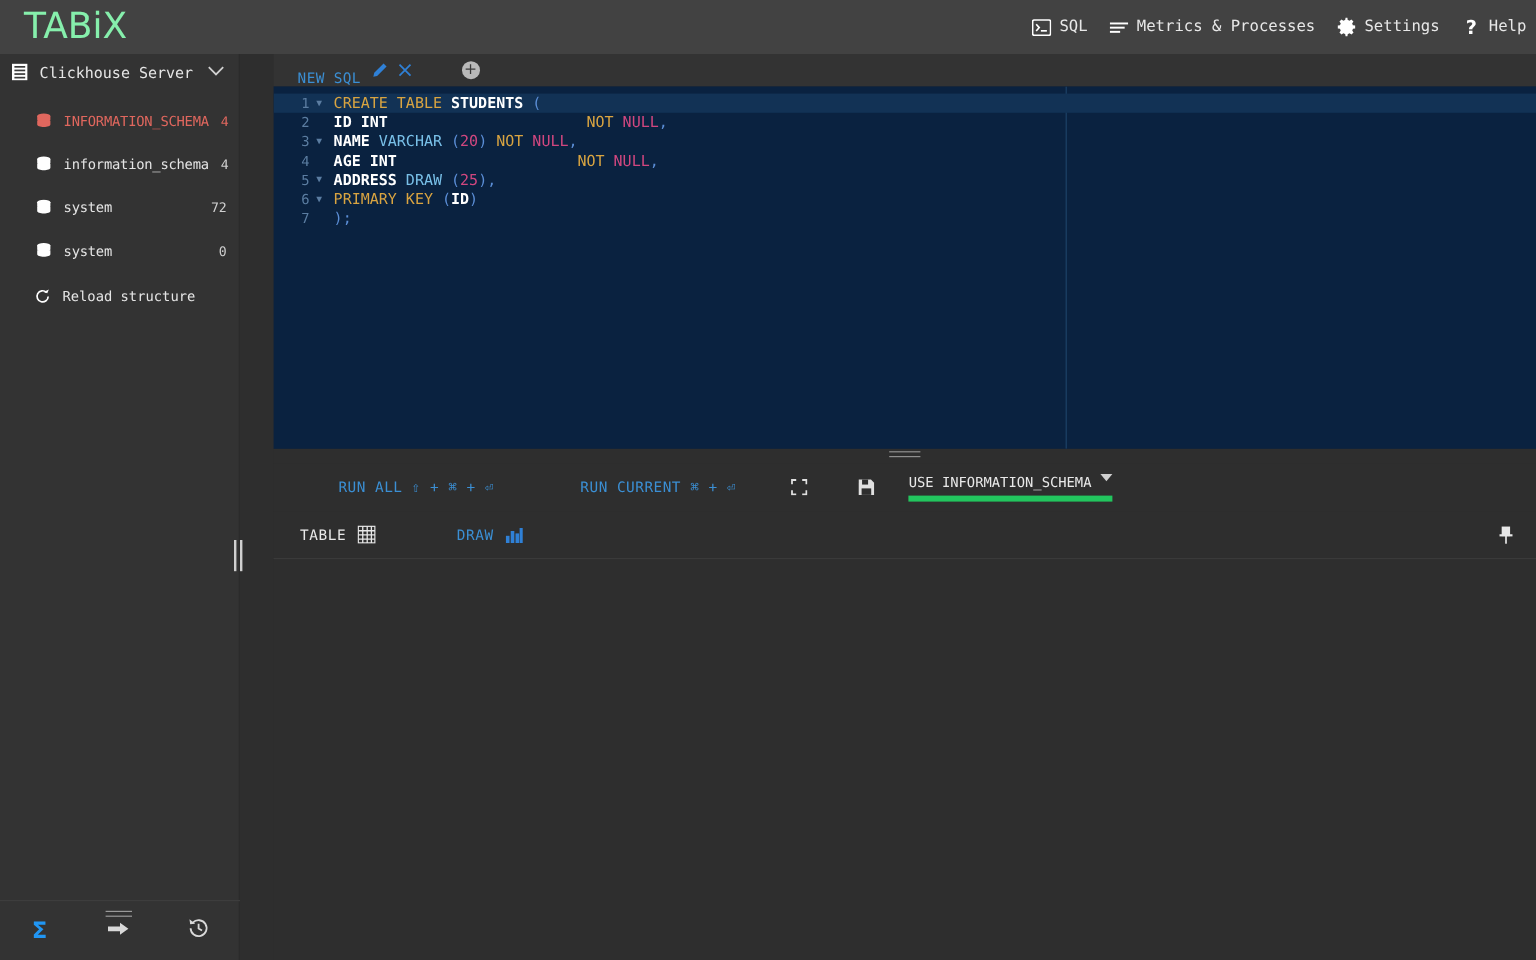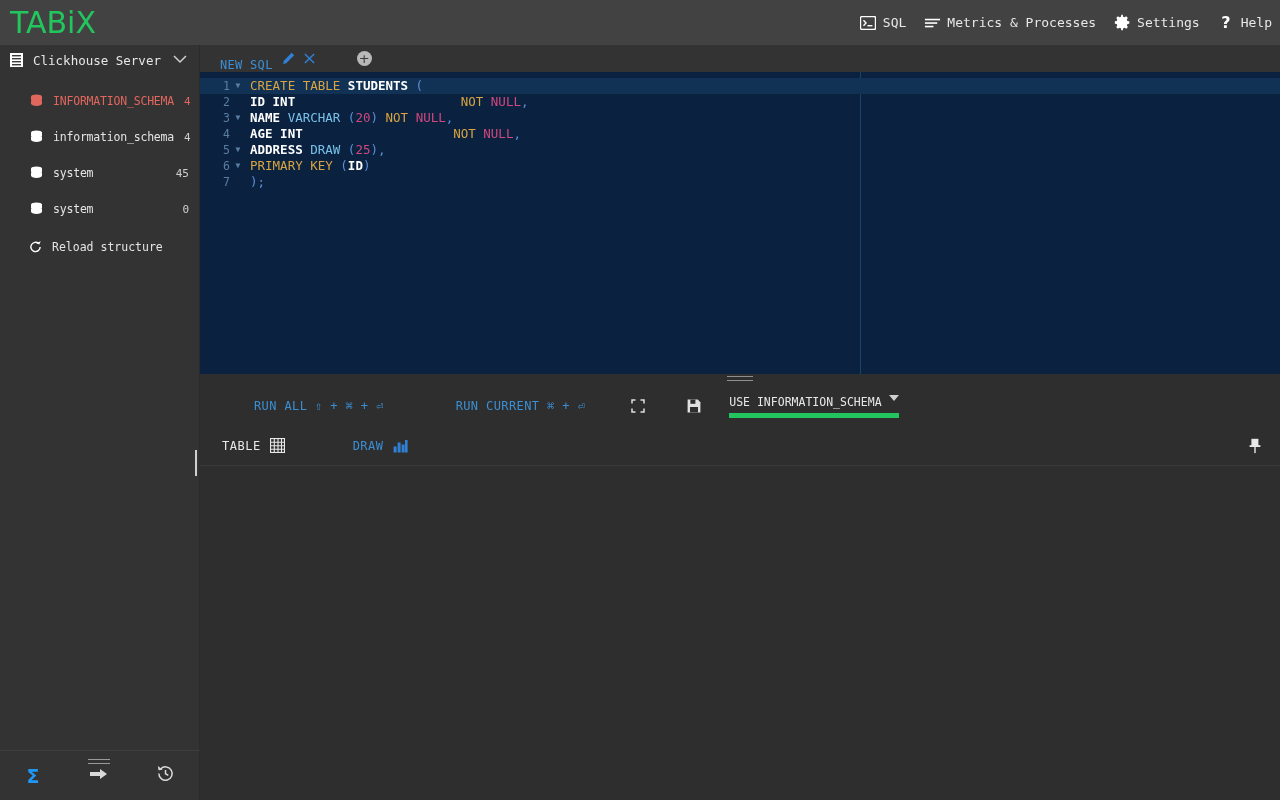--- a/index.html
+++ b/index.html
@@ -12,38 +12,38 @@
   
   .header {
     height: 45px; width: 1280px;
     background: #424242;
     display: flex; align-items: center;
     position: relative;
   }
   .logo {
     font-family: "DejaVu Sans", "Liberation Sans", sans-serif;
     font-size: 30px; font-weight: 400;
-    color: #22c55e; letter-spacing: 0px;
-    padding-left: 10px; line-height: 1;
+    color: #86efac; letter-spacing: 0px;
+    padding-left: 20px; line-height: 1;
   }
   .nav {
     position: absolute; right: 8px; top: 0; height: 45px;
     display: flex; align-items: center; gap: 18px;
   }
   .nav-item {
     display: flex; align-items: center; gap: 6px;
     color: #e8e8e8; font-size: 13px;
     font-family: "DejaVu Sans Mono", monospace;
     cursor: pointer; white-space: nowrap;
   }
   .nav-ico { display: inline-flex; align-items: center; justify-content: center;
              width: 17px; height: 17px; color: #fff; }
   .nav-ico svg { display: block; }
   
-  .body-wrap { display: flex; width: 1280px; height: 609px; }
+  .body-wrap { display: flex; width: 1280px; height: 609px; gap: 28px; }
   
   .sidebar {
     width: 200px; height: 755px; background: #333333;
     position: relative; flex: 0 0 200px;
     border-right: 1px solid #2b2b2b;
   }
   .srv-row {
     height: 30px; display: flex; align-items: center;
     padding: 0 12px 0 10px; gap: 10px; cursor: pointer;
   }
@@ -248,21 +248,21 @@
 
       <div class="db-row">
         <span class="db-ico">
           <svg width="13" height="14" viewBox="0 0 13 14">
               <ellipse cx="6.5" cy="2.6" rx="5.5" ry="2.1" fill="currentColor"></ellipse>
               <path d="M1 2.6v3.2c0 1.2 2.5 2.1 5.5 2.1S12 7 12 5.8V2.6" fill="currentColor"></path>
               <path d="M1 6.6v3.2c0 1.2 2.5 2.1 5.5 2.1S12 11 12 9.8V6.6" fill="currentColor"></path>
             </svg>
         </span>
         <span class="db-name">system</span>
-        <span class="db-count">45</span>
+        <span class="db-count">72</span>
       </div>
 
       <div class="db-row">
         <span class="db-ico">
           <svg width="13" height="14" viewBox="0 0 13 14">
               <ellipse cx="6.5" cy="2.6" rx="5.5" ry="2.1" fill="currentColor"></ellipse>
               <path d="M1 2.6v3.2c0 1.2 2.5 2.1 5.5 2.1S12 7 12 5.8V2.6" fill="currentColor"></path>
               <path d="M1 6.6v3.2c0 1.2 2.5 2.1 5.5 2.1S12 11 12 9.8V6.6" fill="currentColor"></path>
             </svg>
         </span>

